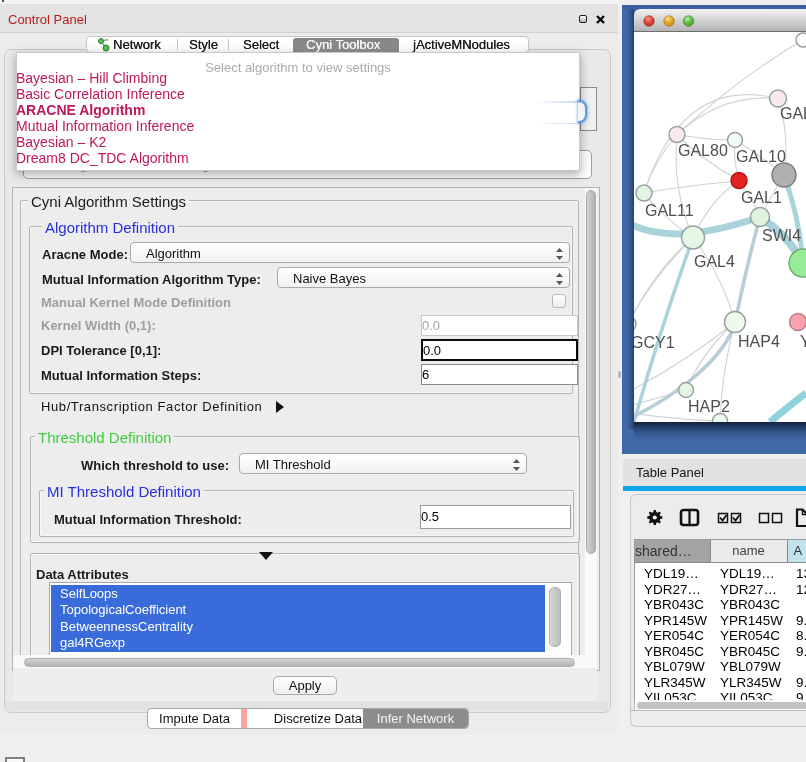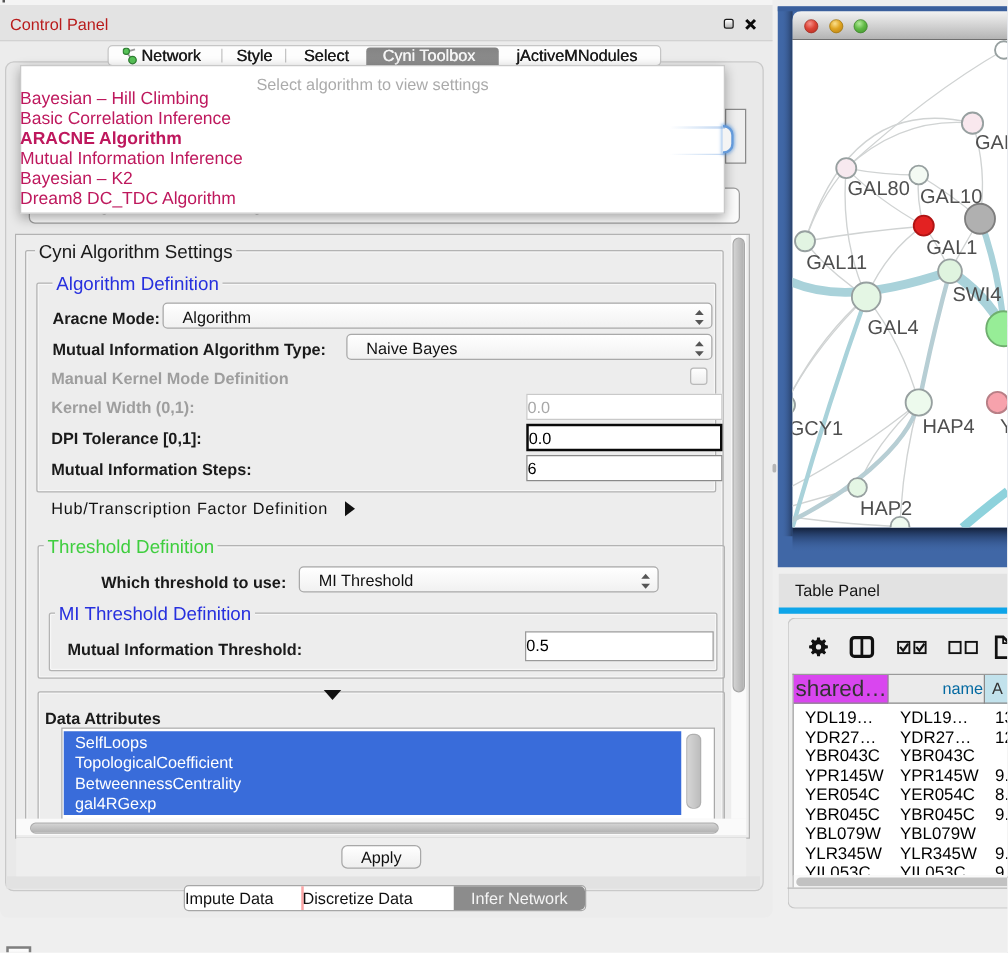--- a/index.html
+++ b/index.html
@@ -121,22 +121,22 @@
 <div class="abs" style="left:585px;top:188px;width:12px;height:467px;background:#fafafa"></div>
 <div class="abs" style="left:586px;top:190px;width:8px;height:362px;background:linear-gradient(90deg,#d3d3d3,#b0b0b0);border:1px solid #a8a8a8;border-radius:5px"></div>
 <div class="abs" style="left:13px;top:655px;width:584px;height:13px;background:#fafafa"></div>
 <div class="abs" style="left:24px;top:658px;width:549px;height:7px;background:linear-gradient(#d3d3d3,#b2b2b2);border:1px solid #adadad;border-radius:5px"></div>
 
 <div class="abs" style="left:13px;top:670px;width:584px;height:31px;background:#EEEEEE"></div>
 
 <div class="abs" style="left:273px;top:676px;width:62px;height:17px;background:linear-gradient(#ffffff,#eeeeee);border:1px solid #a8a8a8;border-radius:5px;text-align:center;font-size:13px;line-height:17px;color:#111">Apply</div>
 
 <div class="abs" style="left:147px;top:708px;width:320px;height:19px;background:#fff;border:1px solid #a6a6a6;border-radius:4px">
-  <div class="abs" style="left:0;top:0;width:93px;height:19px;font-size:13px;line-height:19px;color:#111;border-right:2px solid #fca5a5">Impute Data</div>
-  <div class="abs" style="left:94px;top:0;width:120px;height:19px;text-align:left;font-size:13px;line-height:19px;color:#111">Discretize Data</div>
+  <div class="abs" style="left:0;top:0;width:93px;height:19px;text-align:center;font-size:13px;line-height:19px;color:#111;border-right:6px solid #fca5a5">Impute Data</div>
+  <div class="abs" style="left:94px;top:0;width:120px;height:19px;text-align:right;font-size:13px;line-height:19px;color:#111">Discretize Data</div>
   <div class="abs" style="left:215px;top:0;width:105px;height:19px;background:#8c8c8c;border-radius:0 4px 4px 0;text-align:center;font-size:13px;line-height:19px;color:#f4f4f4">Infer Network</div>
 </div>
 
 <div class="abs" style="left:5px;top:757px;width:16px;height:8px;border:2px solid #7f7f7f;background:linear-gradient(#ffffff,#e6e6e6)"></div>
 
 <div class="abs" style="left:16px;top:52px;width:562px;height:117px;background:#ffffff;border:1px solid #c9c9c9;box-shadow:0 3px 9px rgba(0,0,0,.33);z-index:5">
   <div class="abs" style="left:0;top:7px;width:562px;text-align:center;font-size:13px;color:#ababab">Select algorithm to view settings</div>
   <div class="abs" style="left:-1px;top:17px;font-size:14px;color:#be185d;line-height:16px;white-space:nowrap">Bayesian – Hill Climbing<br>Basic Correlation Inference<br><span class="b">ARACNE Algorithm</span><br>Mutual Information Inference<br>Bayesian – K2<br>Dream8 DC_TDC Algorithm</div>
 </div>
 <div class="abs" style="left:536px;top:101px;width:44px;height:1.5px;background:linear-gradient(90deg,rgba(94,151,220,0),rgba(94,151,220,.4));z-index:7"></div>
@@ -277,22 +277,22 @@
     <rect x="114.5" y="5.5" width="9" height="9"></rect>
     <rect x="127.5" y="5.5" width="9" height="9"></rect>
   </g>
   <path d="M75 9.5 L77.5 12.5 L81.5 7" fill="none" stroke="#111" stroke-width="1.8"></path>
   <path d="M88 9.5 L90.5 12.5 L94.5 7" fill="none" stroke="#111" stroke-width="1.8"></path>
   <path d="M152 1.5 L157.5 1.5 L162.5 6.5 L162.5 18 L152 18 Z" fill="none" stroke="#111" stroke-width="2.2"></path>
       <path d="M157.5 1.5 L157.5 6.5 L162.5 6.5" fill="none" stroke="#111" stroke-width="1.4"></path>
 </svg>
 
 <div class="abs" style="left:634px;top:539px;width:172px;height:161px;background:#ffffff;border-top:1px solid #9a9a9a;border-left:1px solid #9a9a9a">
-  <div class="abs" style="left:0;top:0;width:74.5px;height:22px;background:#d946ef;border-right:1px solid #8a8a8a;border-bottom:1px solid #8a8a8a;text-align:right;font-size:18px;line-height:22px;color:#333">shared…</div>
-  <div class="abs" style="left:75.5px;top:0;width:76px;height:22px;background:#ebebeb;border-right:1px solid #8a8a8a;border-bottom:1px solid #8a8a8a;text-align:right;font-size:13px;line-height:22px;color:#0369a1">name</div>
+  <div class="abs" style="left:0;top:0;width:74.5px;height:22px;background:#a3a3a3;border-right:1px solid #8a8a8a;border-bottom:1px solid #8a8a8a;text-align:left;font-size:14px;line-height:22px;color:#333">shared…</div>
+  <div class="abs" style="left:75.5px;top:0;width:76px;height:22px;background:#ebebeb;border-right:1px solid #8a8a8a;border-bottom:1px solid #8a8a8a;text-align:center;font-size:13px;line-height:22px;color:#404040">name</div>
   <div class="abs" style="left:152.5px;top:0;width:20px;height:22px;background:#c2e2ec;border-bottom:1px solid #8a8a8a;font-size:13px;line-height:22px;color:#333;padding-left:6px">A</div>
   <div class="abs" style="left:9px;top:26px;font-size:13.5px;color:#000;line-height:15.5px">YDL19…<br>YDR27…<br>YBR043C<br>YPR145W<br>YER054C<br>YBR045C<br>YBL079W<br>YLR345W<br>YIL053C</div>
   <div class="abs" style="left:85px;top:26px;font-size:13.5px;color:#000;line-height:15.5px">YDL19…<br>YDR27…<br>YBR043C<br>YPR145W<br>YER054C<br>YBR045C<br>YBL079W<br>YLR345W<br>YIL053C</div>
   <div class="abs" style="left:161px;top:26px;font-size:13.5px;color:#000;line-height:15.5px">13<br>12<br><br>9.<br>8.<br>9.<br><br>9.<br>9.</div>
 </div>
 <div class="abs" style="left:634px;top:700px;width:172px;height:10px;background:#fafafa;border-left:1px solid #b9b9b9"></div>
 <div class="abs" style="left:637px;top:701.5px;width:169px;height:7px;background:#c2c2c2;border-radius:4px 0 0 4px"></div>
 <div class="abs" style="left:630px;top:710px;width:176px;height:1px;background:#b9b9b9"></div>
 
 </div>

